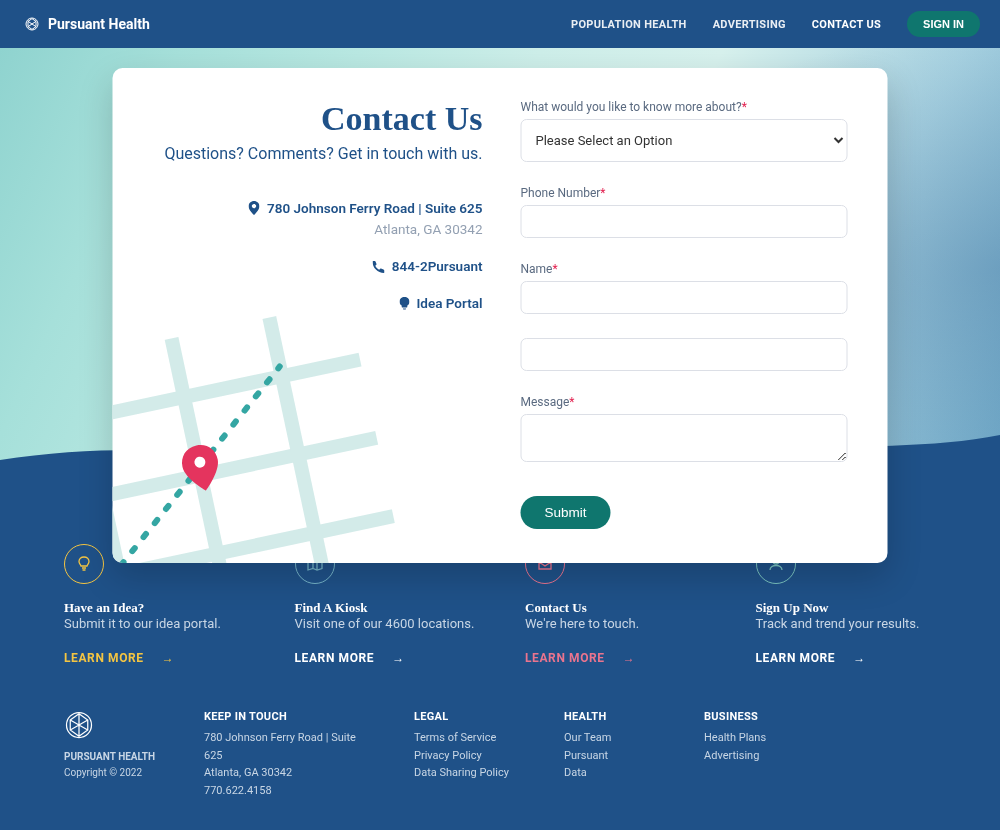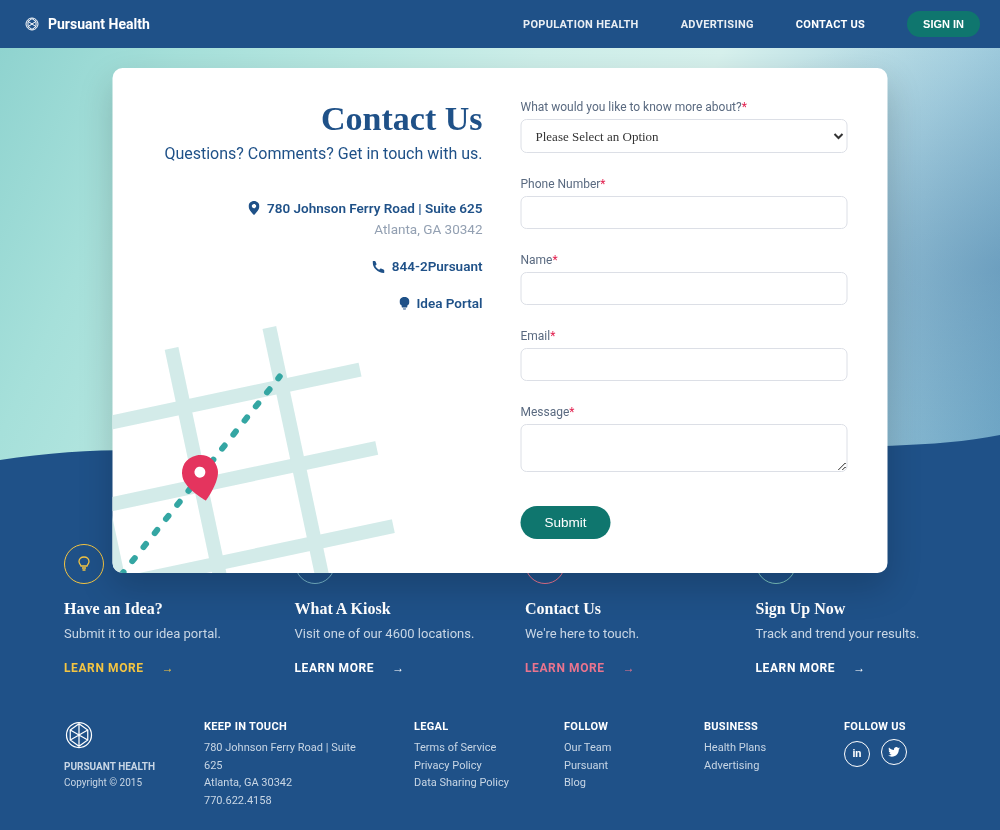--- a/index.html
+++ b/index.html
@@ -1,20 +1,20 @@
 <!DOCTYPE html>
 <html><head>
 <meta charset="utf-8">
 <style>
 * { margin: 0; padding: 0; box-sizing: border-box; }
 body { font-family: -apple-system, "Segoe UI", Roboto, sans-serif; width: 1000px; height: 830px; overflow: hidden; background: #1f5188; }
 .header { background: #1f5188; height: 48px; display: flex; align-items: center; padding: 0 20px 0 24px; }
 .logo-wrap { display: flex; align-items: center; gap: 8px; color: #fff; font-weight: 700; font-size: 14px; }
 .logo-icon { width: 16px; height: 16px; }
-.nav { margin-left: auto; display: flex; align-items: center; gap: 42px; }
+.nav { margin-left: auto; display: flex; align-items: center; gap: 26px; }
 .nav a { color: #fff; font-size: 11px; font-weight: 700; text-decoration: none; letter-spacing: .3px; opacity: .9; }
 .nav a.active { opacity: 1; }
 .sign-in { background: #0f766e; color: #fff; border: none; border-radius: 16px; padding: 7px 16px; font-size: 11px; font-weight: 700; cursor: pointer; }
 .hero { position: relative; height: 440px; background: #fff; overflow: visible; }
 .hero-bg { position: absolute; inset: 0; background:
   radial-gradient(ellipse 70% 90% at 100% 50%, rgba(31,81,136,.25) 0%, transparent 60%),
   linear-gradient(115deg, #8fd3cf 0%, #a6e0da 15%, #b9e8e2 30%, #cdeee9 45%, #d7f1ed 60%, #a8d2e1 80%, #6fa8c7 100%);
 }
 .curve { position: absolute; left: 0; right: 0; bottom: -2px; height: 70px; }
 .card { position: absolute; top: 20px; left: 50%; transform: translateX(-50%); width: 775px; background: #fff; border-radius: 10px; box-shadow: 0 14px 34px rgba(0,0,0,.18); padding: 32px 40px 34px; display: flex; overflow: hidden; }
@@ -24,32 +24,32 @@
 .sub { color: #1f5188; font-size: 16px; margin-bottom: 35px; }
 .info { font-size: 13.5px; line-height: 1.55; margin-bottom: 16px; }
 .info .pri { color: #1f5188; font-weight: 600; }
 .info .sec { color: #93a0b2; }
 .ico-s { display:inline-block; vertical-align:-2px; margin-right:4px; }
 .right { flex: 1; padding-left: 28px; z-index: 1; }
 .field { margin-bottom: 24px; }
 .lbl { font-size: 12px; color: #5a6a80; margin-bottom: 5px; display: block; }
 .req { color: #e21e4d; }
 select, input[type=text], textarea { width: 100%; border: 1px solid #dcdfe6; border-radius: 6px; padding: 8px 10px; font-size: 13px; font-family: inherit; background: #fff; color: #333; }
-select { height: 34px; font-family: Liberation Serif, serif; }
+select { height: 43px; }
 textarea { height: 48px; resize: vertical; }
 .submit { background: #0f766e; color: #fff; border: none; border-radius: 18px; padding: 9px 24px; font-size: 13.5px; cursor: pointer; margin-top: 6px; }
 .footer { background: #1f5188; padding: 56px 64px 26px; color: #fff; }
 .feat { display: flex; gap: 50px; margin-bottom: 44px; }
 .feat-col { flex: 1; }
 .ring { width: 40px; height: 40px; border-radius: 50%; border: 1.5px solid currentColor; display: flex; align-items: center; justify-content: center; margin-bottom: 16px; }
 .c-yellow { color: #f4c542; }
 .c-blue { color: #75b3c8; }
 .c-pink { color: #ea748e; }
 .c-teal { color: #7ac3c0; }
-.feat h3 { font-family: Georgia, serif; font-size: 16px; margin-bottom: 8px; color: #fff; }
+.feat h3 { font-family: Georgia, serif; font-size: 13px; margin-bottom: 0; color: #fff; }
 .feat p { font-size: 13px; color: #c8d6e5; margin-bottom: 16px; }
 .learn { font-size: 12px; font-weight: 700; letter-spacing: .6px; display: inline-flex; align-items: center; gap: 18px; cursor: pointer; }
 .bottom { display: flex; gap: 40px; font-size: 11px; color: #c8d6e5; }
 .bottom .col h4 { font-size: 11px; font-weight: 700; color: #fff; margin-bottom: 6px; letter-spacing: .3px; }
 .bottom .col div, .bottom .col a { color: #c8d6e5; text-decoration: none; display: block; line-height: 1.6; }
 .foot-logo .ph { font-size: 10px; font-weight: 700; color: #fff; margin-top: 6px; }
 .foot-logo .cp { font-size: 10px; color: #c8d6e5; }
 .social-ring { width: 26px; height: 26px; border-radius: 50%; border: 1px solid #fff; display: inline-flex; align-items: center; justify-content: center; margin-right: 8px; color: #fff; font-size: 11px; font-weight: 700; cursor: pointer; }
 </style>
 </head>
@@ -120,21 +120,20 @@
       </div>
       <div class="field">
         <label class="lbl"><span>Phone Number</span><span class="req">*</span></label>
         <input type="text" style="">
       </div>
       <div class="field">
         <label class="lbl"><span>Name</span><span class="req">*</span></label>
         <input type="text" style="">
       </div>
       <div class="field">
-        <label class="lbl"><span>Email</span><span class="req">*</span></label>
         <input type="text" style="">
       </div>
       <div class="field">
         <label class="lbl"><span>Message</span><span class="req">*</span></label>
         <textarea style=""></textarea>
       </div>
       <button class="submit">Submit</button>
     </div>
   </div>
 </div>
@@ -153,21 +152,21 @@
           <span>LEARN MORE</span> 
           <span>→</span>
         </a>
     </div>
     <div class="feat-col">
       <div class="ring c-blue">
           <svg width="18" height="18" viewBox="0 0 18 18" fill="none" stroke="currentColor" stroke-width="1.3">
             <path d="M2 4l5-1.5 4 1.5 5-1.5v11l-5 1.5-4-1.5-5 1.5zM7 2.5v11M11 4v11"></path>
           </svg>
         </div>
-      <h3>What A Kiosk</h3>
+      <h3>Find A Kiosk</h3>
       <p>Visit one of our 4600 locations.</p>
       <a class="learn" style="color:#fff">
           <span>LEARN MORE</span> 
           <span>→</span>
         </a>
     </div>
     <div class="feat-col">
       <div class="ring c-pink">
           <svg width="18" height="18" viewBox="0 0 18 18" fill="none" stroke="currentColor" stroke-width="1.3">
             <path d="M3 6l6-4 6 4v8H3zM3 7l6 4 6-4"></path>
@@ -196,50 +195,39 @@
     </div>
   </div>
 
   <div class="bottom">
     <div class="col foot-logo" style="flex:0 0 100px">
       <svg width="30" height="30" viewBox="0 0 24 24" fill="none" stroke="#fff" stroke-width="1">
           <circle cx="12" cy="12" r="10"></circle>
           <path d="M5 8 L12 3 L19 8 L19 16 L12 21 L5 16 Z M5 8 L19 16 M19 8 L5 16 M12 3 L12 21"></path>
         </svg>
       <div class="ph">PURSUANT HEALTH</div>
-      <div class="cp">Copyright © 2015</div>
+      <div class="cp">Copyright © 2022</div>
     </div>
     <div class="col" style="flex:0 0 170px">
       <h4>KEEP IN TOUCH</h4>
       <div>780 Johnson Ferry Road | Suite 625</div>
       <div>Atlanta, GA 30342</div>
       <div>770.622.4158</div>
     </div>
     <div class="col" style="flex:0 0 110px">
       <h4>LEGAL</h4>
       <a href="#">Terms of Service</a>
       <a href="#">Privacy Policy</a>
       <a href="#">Data Sharing Policy</a>
     </div>
     <div class="col" style="flex:0 0 100px">
-      <h4>FOLLOW</h4>
+      <h4>HEALTH</h4>
       <a href="#">Our Team</a>
       <a href="#">Pursuant</a>
-      <a href="#">Blog</a>
+      <a href="#">Data</a>
     </div>
     <div class="col" style="flex:0 0 100px">
       <h4>BUSINESS</h4>
       <a href="#">Health Plans</a>
       <a href="#">Advertising</a>
     </div>
-    <div class="col" style="flex:1">
-      <h4>FOLLOW US</h4>
-      <div style="margin-top:4px">
-        <span class="social-ring">in</span>
-        <span class="social-ring">
-            <svg width="12" height="10" viewBox="0 0 12 10" fill="#fff">
-              <path d="M12 1.2c-.4.2-.9.3-1.4.4.5-.3.9-.8 1.1-1.3-.5.3-1 .5-1.6.6C9.6.3 9 0 8.3 0 7 0 5.9 1.1 5.9 2.4c0 .2 0 .4.1.5C4 2.8 2.2 1.9 1 .5.8.9.7 1.3.7 1.8c0 .8.4 1.6 1.1 2-.4 0-.8-.1-1.1-.3 0 1.2.8 2.2 1.9 2.4-.2.1-.4.1-.7.1-.2 0-.3 0-.5-.1.3 1 1.2 1.7 2.3 1.7C2.9 8.2 1.8 8.6.7 8.6c-.2 0-.4 0-.7 0C1.1 9.3 2.4 9.7 3.8 9.7c4.5 0 7-3.7 7-7v-.3c.5-.3.9-.8 1.2-1.2z"></path>
-            </svg>
-          </span>
-      </div>
-    </div>
   </div>
 </div>
 
 </body></html>

